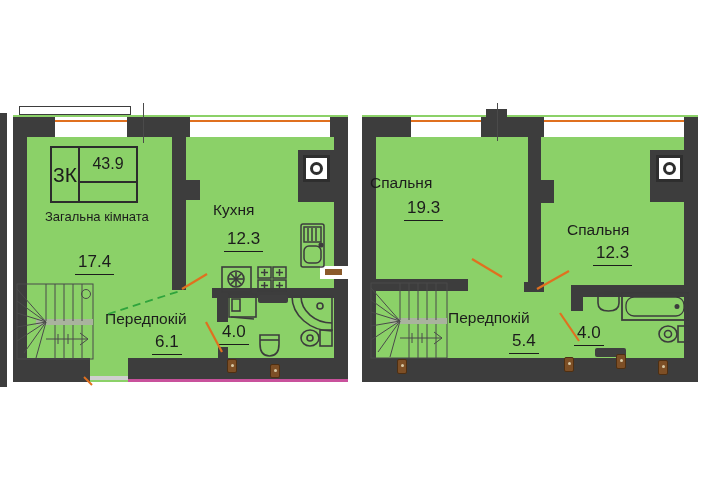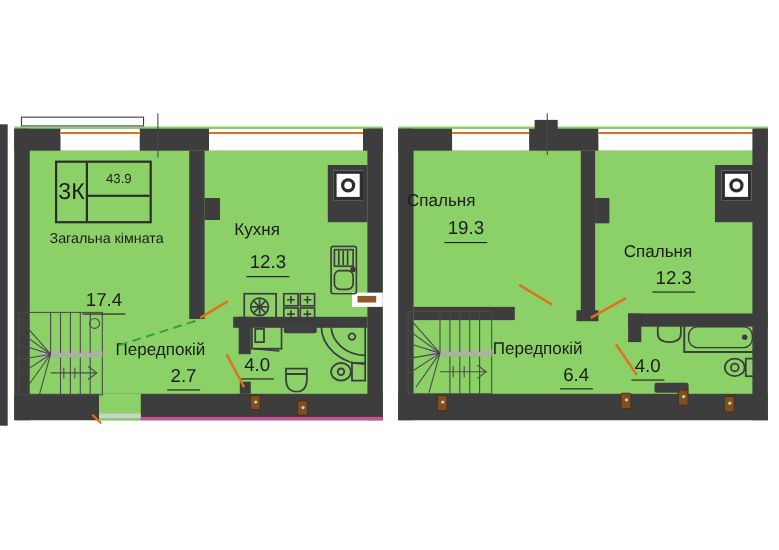--- a/index.html
+++ b/index.html
@@ -16,21 +16,21 @@
   .white{position:absolute;background:#fff}
   .winline{position:absolute;height:4px;background:linear-gradient(#fff 0 1px,var(--window-line) 1px 3px,#fff 3px 4px)}
   .ledge{position:absolute;background:#fff;border:1px solid var(--wall)}
   .marker{position:absolute;width:1px;background:#4a4a4a}
   .label{position:absolute;color:var(--text);text-align:left;line-height:1.3}
   .rname{font-size:15.5px}
   .area{font-size:17px}
   .area span{display:inline-block;border-bottom:1.6px solid var(--text);padding:0 3px 1px}
   .infobox{position:absolute;left:50px;top:146px;width:88px;height:57px;border:2px solid #2c2c2c;display:grid;grid-template-columns:28px 1fr;color:var(--text)}
   .infobox .cellL{grid-row:1/3;display:flex;align-items:center;justify-content:center;font-size:21px;border-right:2px solid #2c2c2c}
-  .infobox .cellR{display:flex;align-items:center;justify-content:center;font-size:12px}
+  .infobox .cellR{display:flex;align-items:center;justify-content:center;font-size:16px}
   .infobox .cellR.topc{border-bottom:2px solid #2c2c2c}
   .ventbox{position:absolute;background:#fff;border:3px solid #2e2e2e;display:flex;align-items:center;justify-content:center}
   .ventring{width:13px;height:13px;border:3.5px solid #2e2e2e;border-radius:50%}
   .socket{position:absolute;width:10px;background:var(--socket);border:1px solid #4e2f12;border-radius:2px}
   .socket::after{content:"";position:absolute;left:3px;top:4px;width:3px;height:3px;background:#d8c9a6;border-radius:50%}
   .overlay{position:absolute;left:0;top:0;pointer-events:none}
   svg{display:block}
   .fix{position:absolute}
   .thresh{position:absolute;background:#cfcfcf}
   .pink{position:absolute;background:var(--porch-line)}
@@ -165,25 +165,25 @@
           <circle cx="11" cy="10" r="3"></circle>
         <rect x="21" y="2" width="12" height="16"></rect>
       </g>
     </svg>
 
     <div class="infobox">
       <div class="cellL">3К</div>
       <div class="cellR topc">43.9</div>
     </div>
     <div class="label rname" style="left:45px;top:209px;width:130px;font-size:13px">Загальна кімната</div>
-    <div class="label area" style="left:75px;top:262px;width:60px"><span>17.4</span></div>
+    <div class="label area" style="left:75px;top:251px;width:60px"><span>17.4</span></div>
     <div class="label rname" style="left:213px;top:200px;width:80px">Кухня</div>
     <div class="label area" style="left:224px;top:228px;width:60px"><span>12.3</span></div>
     <div class="label rname" style="left:105px;top:309px;width:120px">Передпокій</div>
-    <div class="label area" style="left:152px;top:331px;width:56px"><span>2.7</span></div>
+    <div class="label area" style="left:152px;top:331px;width:56px"><span>6.1</span></div>
     <div class="label area" style="left:219px;top:321px;width:56px"><span>4.0</span></div>
   </div>
 
   <div>
     <div class="green" style="left:362px;top:115px;width:336px;height:267px"></div>
     <div class="wall" style="left:362px;top:117px;width:336px;height:20px"></div>
     <div class="white" style="left:411px;top:117px;width:70px;height:20px"></div>
     <div class="winline" style="left:411px;top:119px;width:70px"></div>
     <div class="white" style="left:544px;top:117px;width:142px;height:20px"></div>
     <div class="winline" style="left:544px;top:119px;width:142px"></div>
@@ -254,21 +254,21 @@
           <circle cx="11" cy="10" r="3.5"></circle>
         <rect x="21" y="2" width="11" height="16"></rect>
       </g>
     </svg>
 
     <div class="label rname" style="left:370px;top:173px;width:100px">Спальня</div>
     <div class="label area" style="left:404px;top:197px;width:60px"><span>19.3</span></div>
     <div class="label rname" style="left:567px;top:220px;width:100px">Спальня</div>
     <div class="label area" style="left:593px;top:242px;width:60px"><span>12.3</span></div>
     <div class="label rname" style="left:448px;top:308px;width:120px">Передпокій</div>
-    <div class="label area" style="left:509px;top:330px;width:60px"><span>6.4</span></div>
+    <div class="label area" style="left:509px;top:330px;width:60px"><span>5.4</span></div>
     <div class="label area" style="left:574px;top:322px;width:56px"><span>4.0</span></div>
   </div>
 
   <svg class="overlay" width="708" height="500" viewBox="0 0 708 500">
     <line x1="182" y1="289" x2="207" y2="274" stroke="var(--door-line)" stroke-width="2.2"></line>
     <line x1="206" y1="322" x2="222" y2="352" stroke="var(--door-line)" stroke-width="2.2"></line>
     <line x1="84" y1="377" x2="92" y2="385" stroke="var(--door-line)" stroke-width="2"></line>
     <line x1="108" y1="314" x2="180" y2="291" stroke="var(--stair-cut-line)" stroke-width="1.8" stroke-dasharray="8,5"></line>
     <line x1="472" y1="259" x2="502" y2="277" stroke="var(--door-line)" stroke-width="2.2"></line>
     <line x1="537" y1="289" x2="569" y2="271" stroke="var(--door-line)" stroke-width="2.2"></line>

